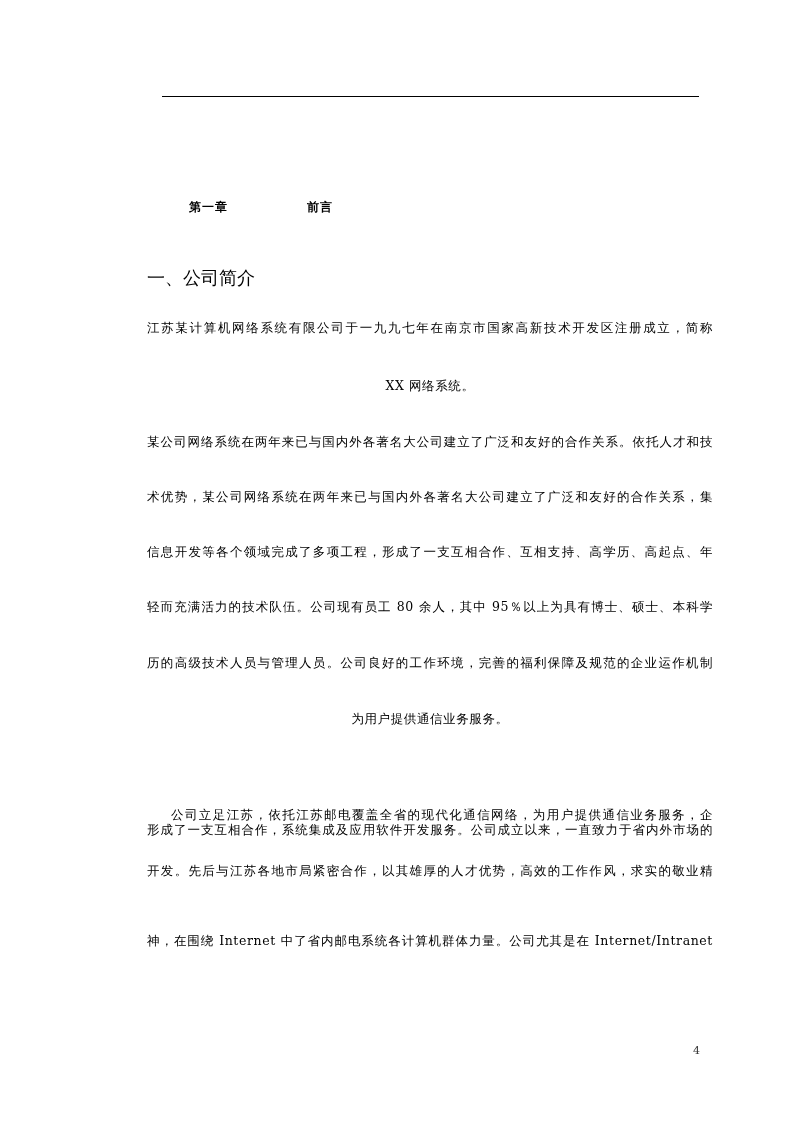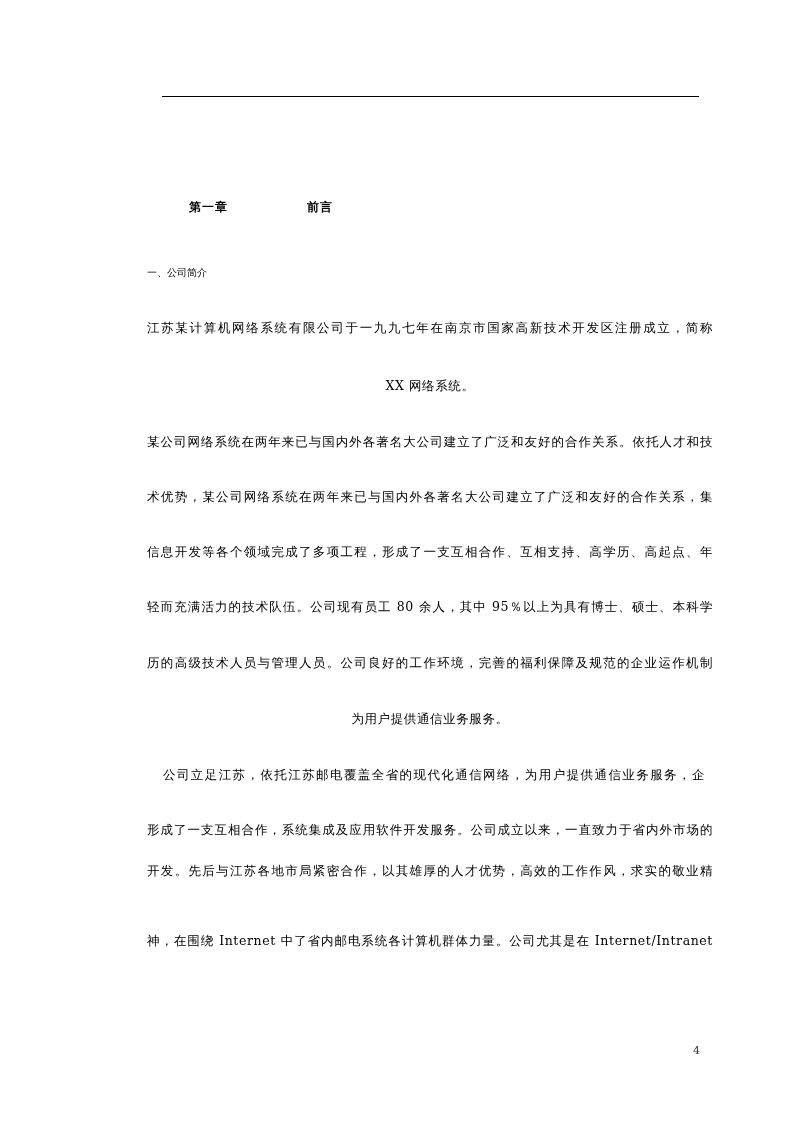--- a/index.html
+++ b/index.html
@@ -2,25 +2,25 @@
 <html><head>
 <meta charset="utf-8">
 <style>
   html, body { margin: 0; padding: 0; background: #ffffff; }
   body { width: 793px; height: 1122px; position: relative; overflow: hidden;
          font-family: "DejaVu Serif", "Liberation Serif", serif; color: #000; }
   .header-rule { position: absolute; left: 162px; top: 96px; width: 537px; height: 0; border-top: 1px solid #000; }
   .chapter { position: absolute; top: 199px; left: 189px; font-size: 12px; font-weight: bold;
              font-family: "DejaVu Sans", "Liberation Sans", sans-serif; letter-spacing: 1px; }
   .chapter .num { display: inline-block; width: 118px; }
-  .section { position: absolute; left: 147px; top: 266px; font-size: 10px; }
+  .section { position: absolute; left: 147px; top: 266px; font-size: 18px; }
   .line { position: absolute; left: 147px; font-size: 12.5px; white-space: nowrap; width: 566px;
           letter-spacing: 0.6px; text-align: center; }
   .justify { text-align: justify; text-align-last: justify; }
-  .indent { left: 163px; width: 542px; }
+  .indent { left: 171px; width: 542px; margin-top: 40px; }
   .page-num { position: absolute; left: 693px; top: 1044px; font-size: 11px; color: #333; }
 </style>
 </head>
 <body>
 
 <div class="header-rule"></div>
 
 <div class="chapter">
   <span class="num">第一章</span><span>前言</span>
 </div>

